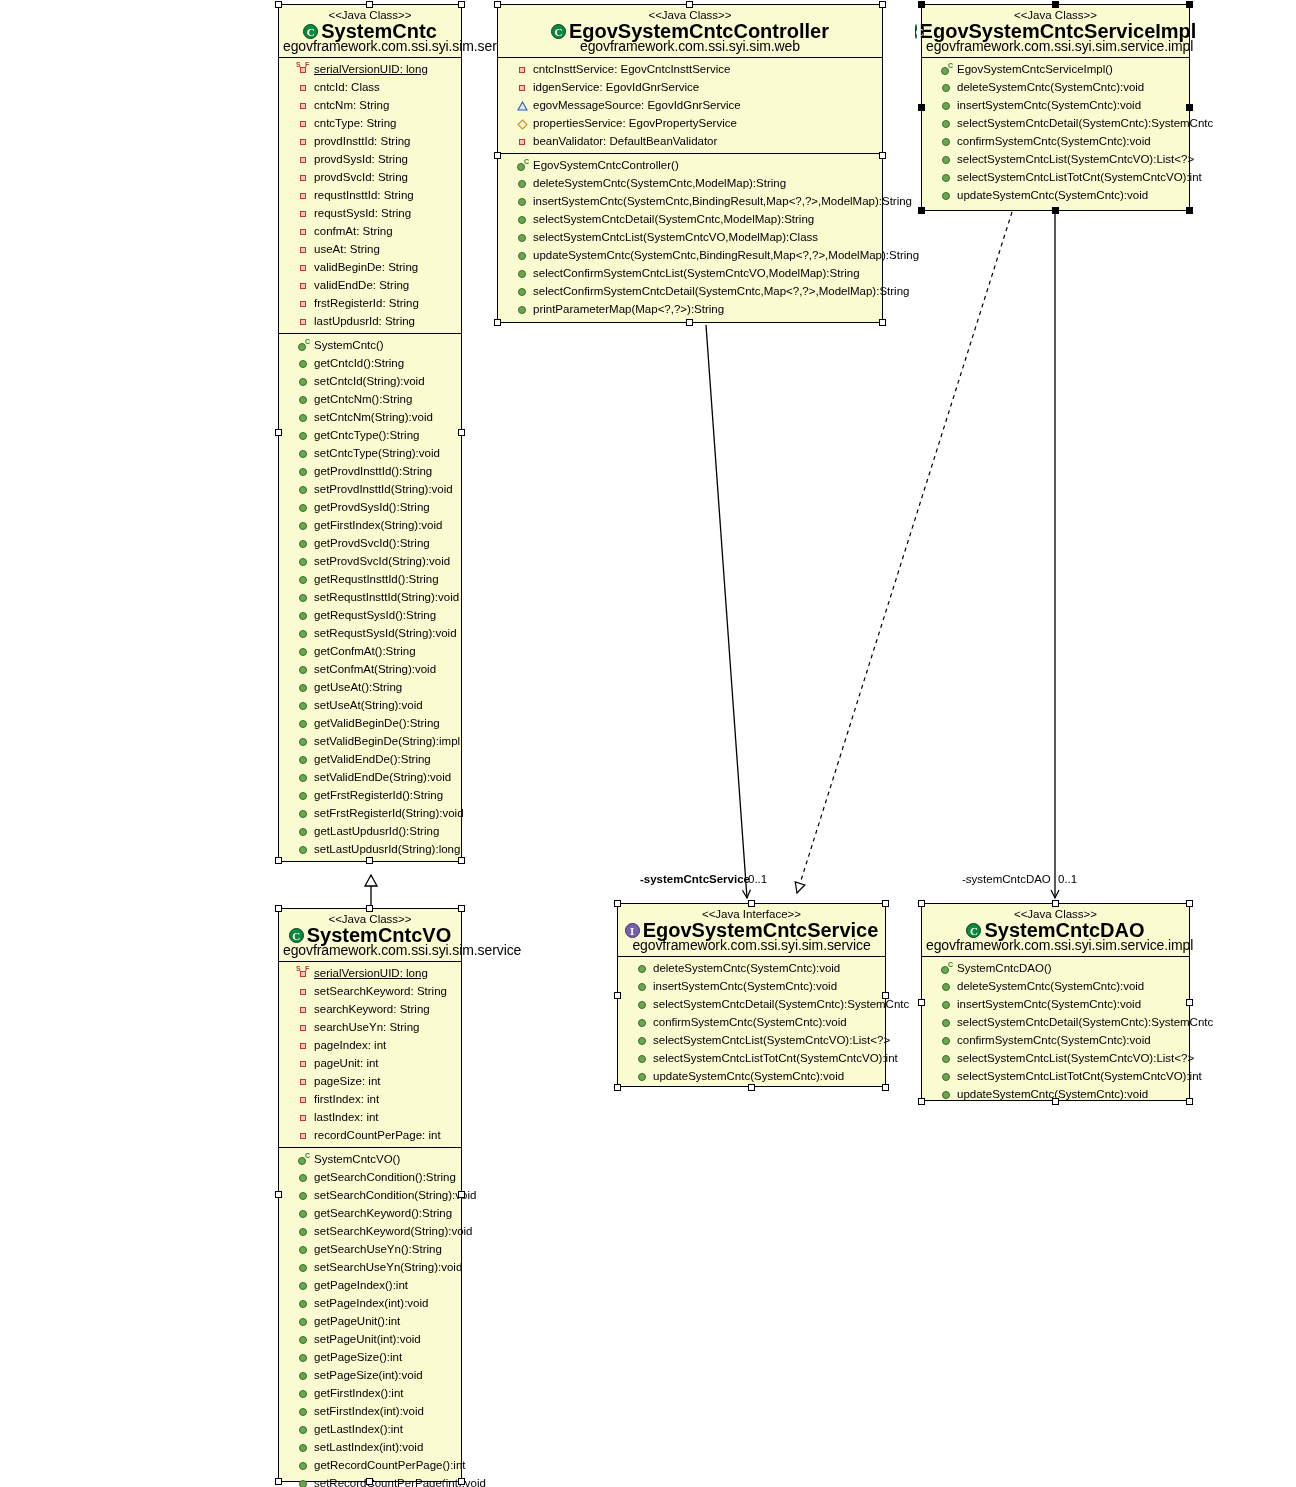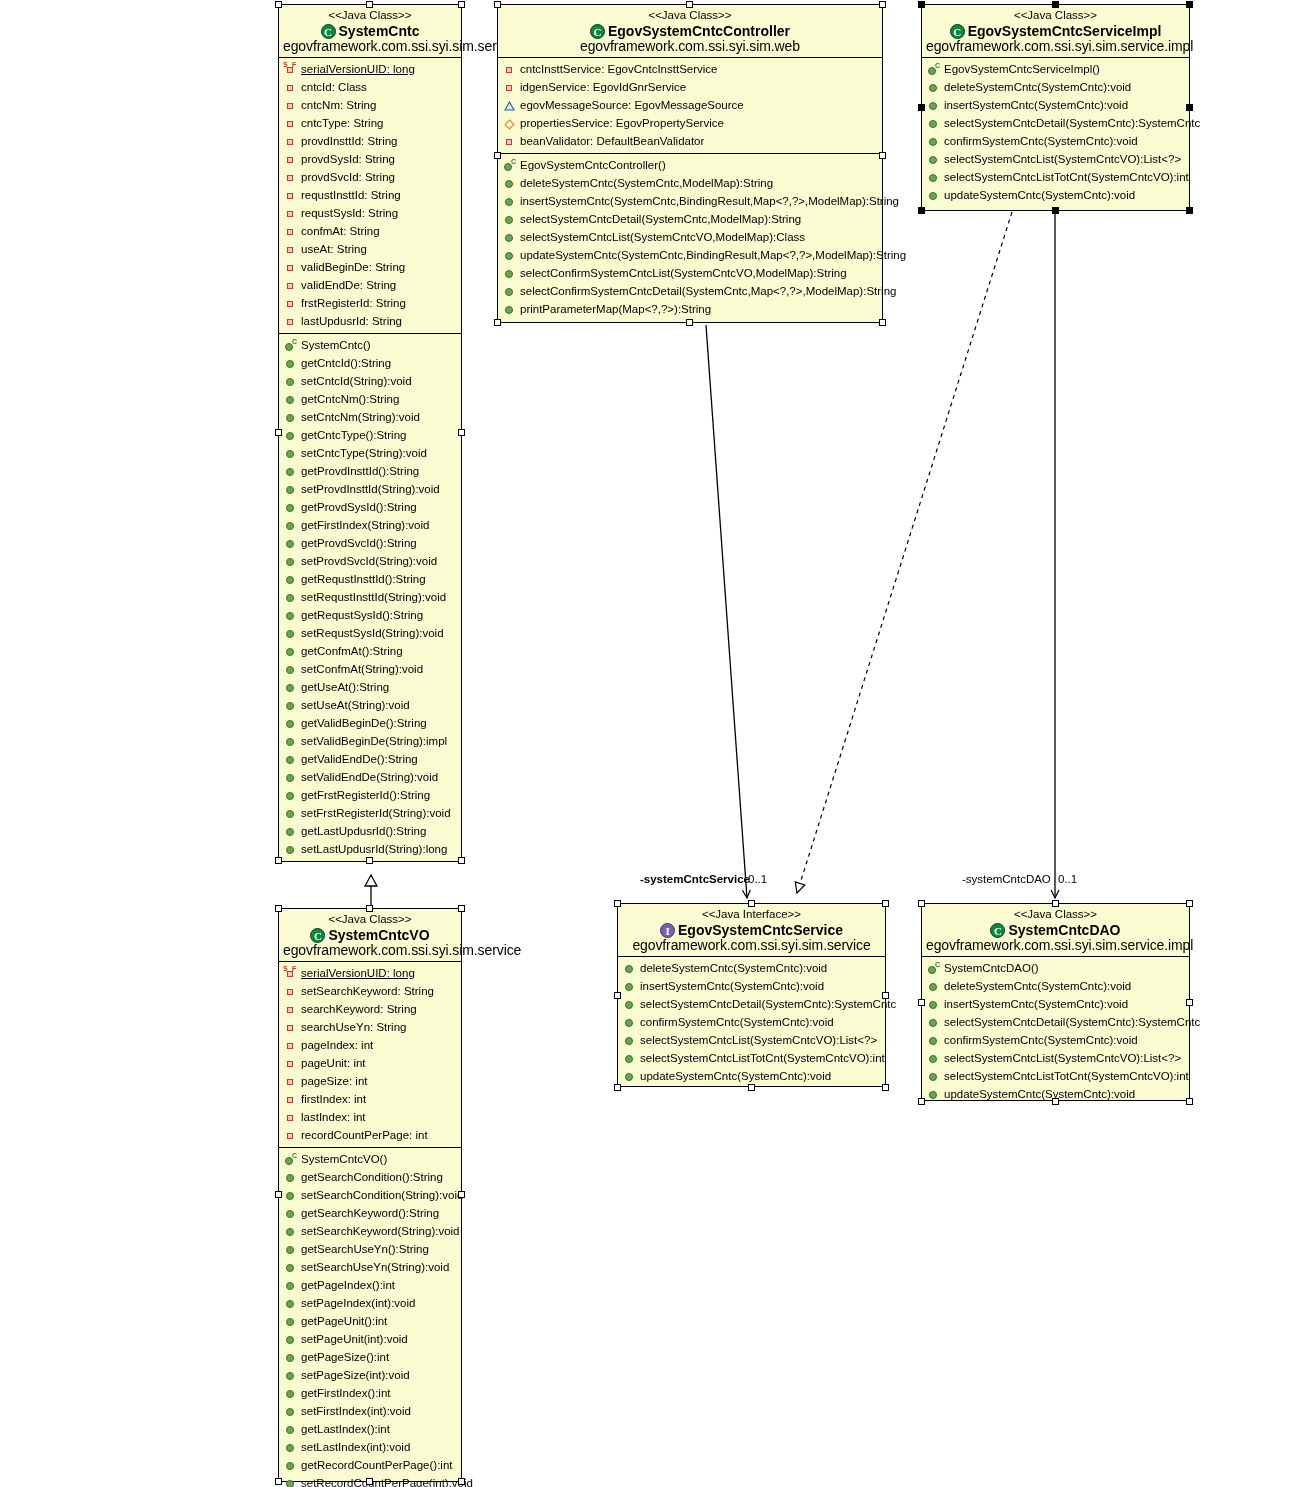--- a/index.html
+++ b/index.html
@@ -17,27 +17,27 @@
     border:1.5px solid #000;
     box-sizing:border-box;
   }
   .hdr{
     padding:3px 4px 4px 4px;
     text-align:center;
     border-bottom:1.5px solid #000;
   }
   .stereo{font-size:11.5px;color:#000;line-height:14px;}
   .cname{
-    font-size:14px;font-weight:bold;color:#000;line-height:18px;
+    font-size:20px;font-weight:bold;color:#000;line-height:18px;
     display:flex;align-items:center;justify-content:center;gap:3px;
     white-space:nowrap;
   }
   .pkg{font-size:14px;color:#000;line-height:13px;letter-spacing:-0.1px;}
 
-  .compartment{padding:2px 0 3px 0;}
+  .compartment{padding:2px 0 3px 13px;}
   .compartment + .compartment{border-top:1.5px solid #000;}
   .row{
     display:flex;align-items:center;
     font-size:11.5px;line-height:14px;color:#000;
     height:18px;padding-left:5px;white-space:nowrap;
   }
   .row .txt{padding-left:1px;}
   .row.static-final .txt{text-decoration:underline;}
 
   
@@ -353,21 +353,21 @@
         <div class="row">
           <span class="ic field-private"></span>
           <span class="txt">idgenService: EgovIdGnrService</span>
         </div>
         <div class="row">
           <span class="ic field-protected">
             <svg width="11" height="10">
               <path d="M5.5,1 L10,9 L1,9 z" fill="#dbe9f7" stroke="#2a5fa5" stroke-width="1.1"></path>
             </svg>
           </span>
-          <span class="txt">egovMessageSource: EgovMessageSource</span>
+          <span class="txt">egovMessageSource: EgovIdGnrService</span>
         </div>
         <div class="row">
           <span class="ic field-package">
             <svg width="11" height="11">
               <path d="M5.5,1 L10,5.5 L5.5,10 L1,5.5 z" fill="#fdf3d8" stroke="#c9952a" stroke-width="1.1"></path>
             </svg>
           </span>
           <span class="txt">propertiesService: EgovPropertyService</span>
         </div>
         <div class="row">

